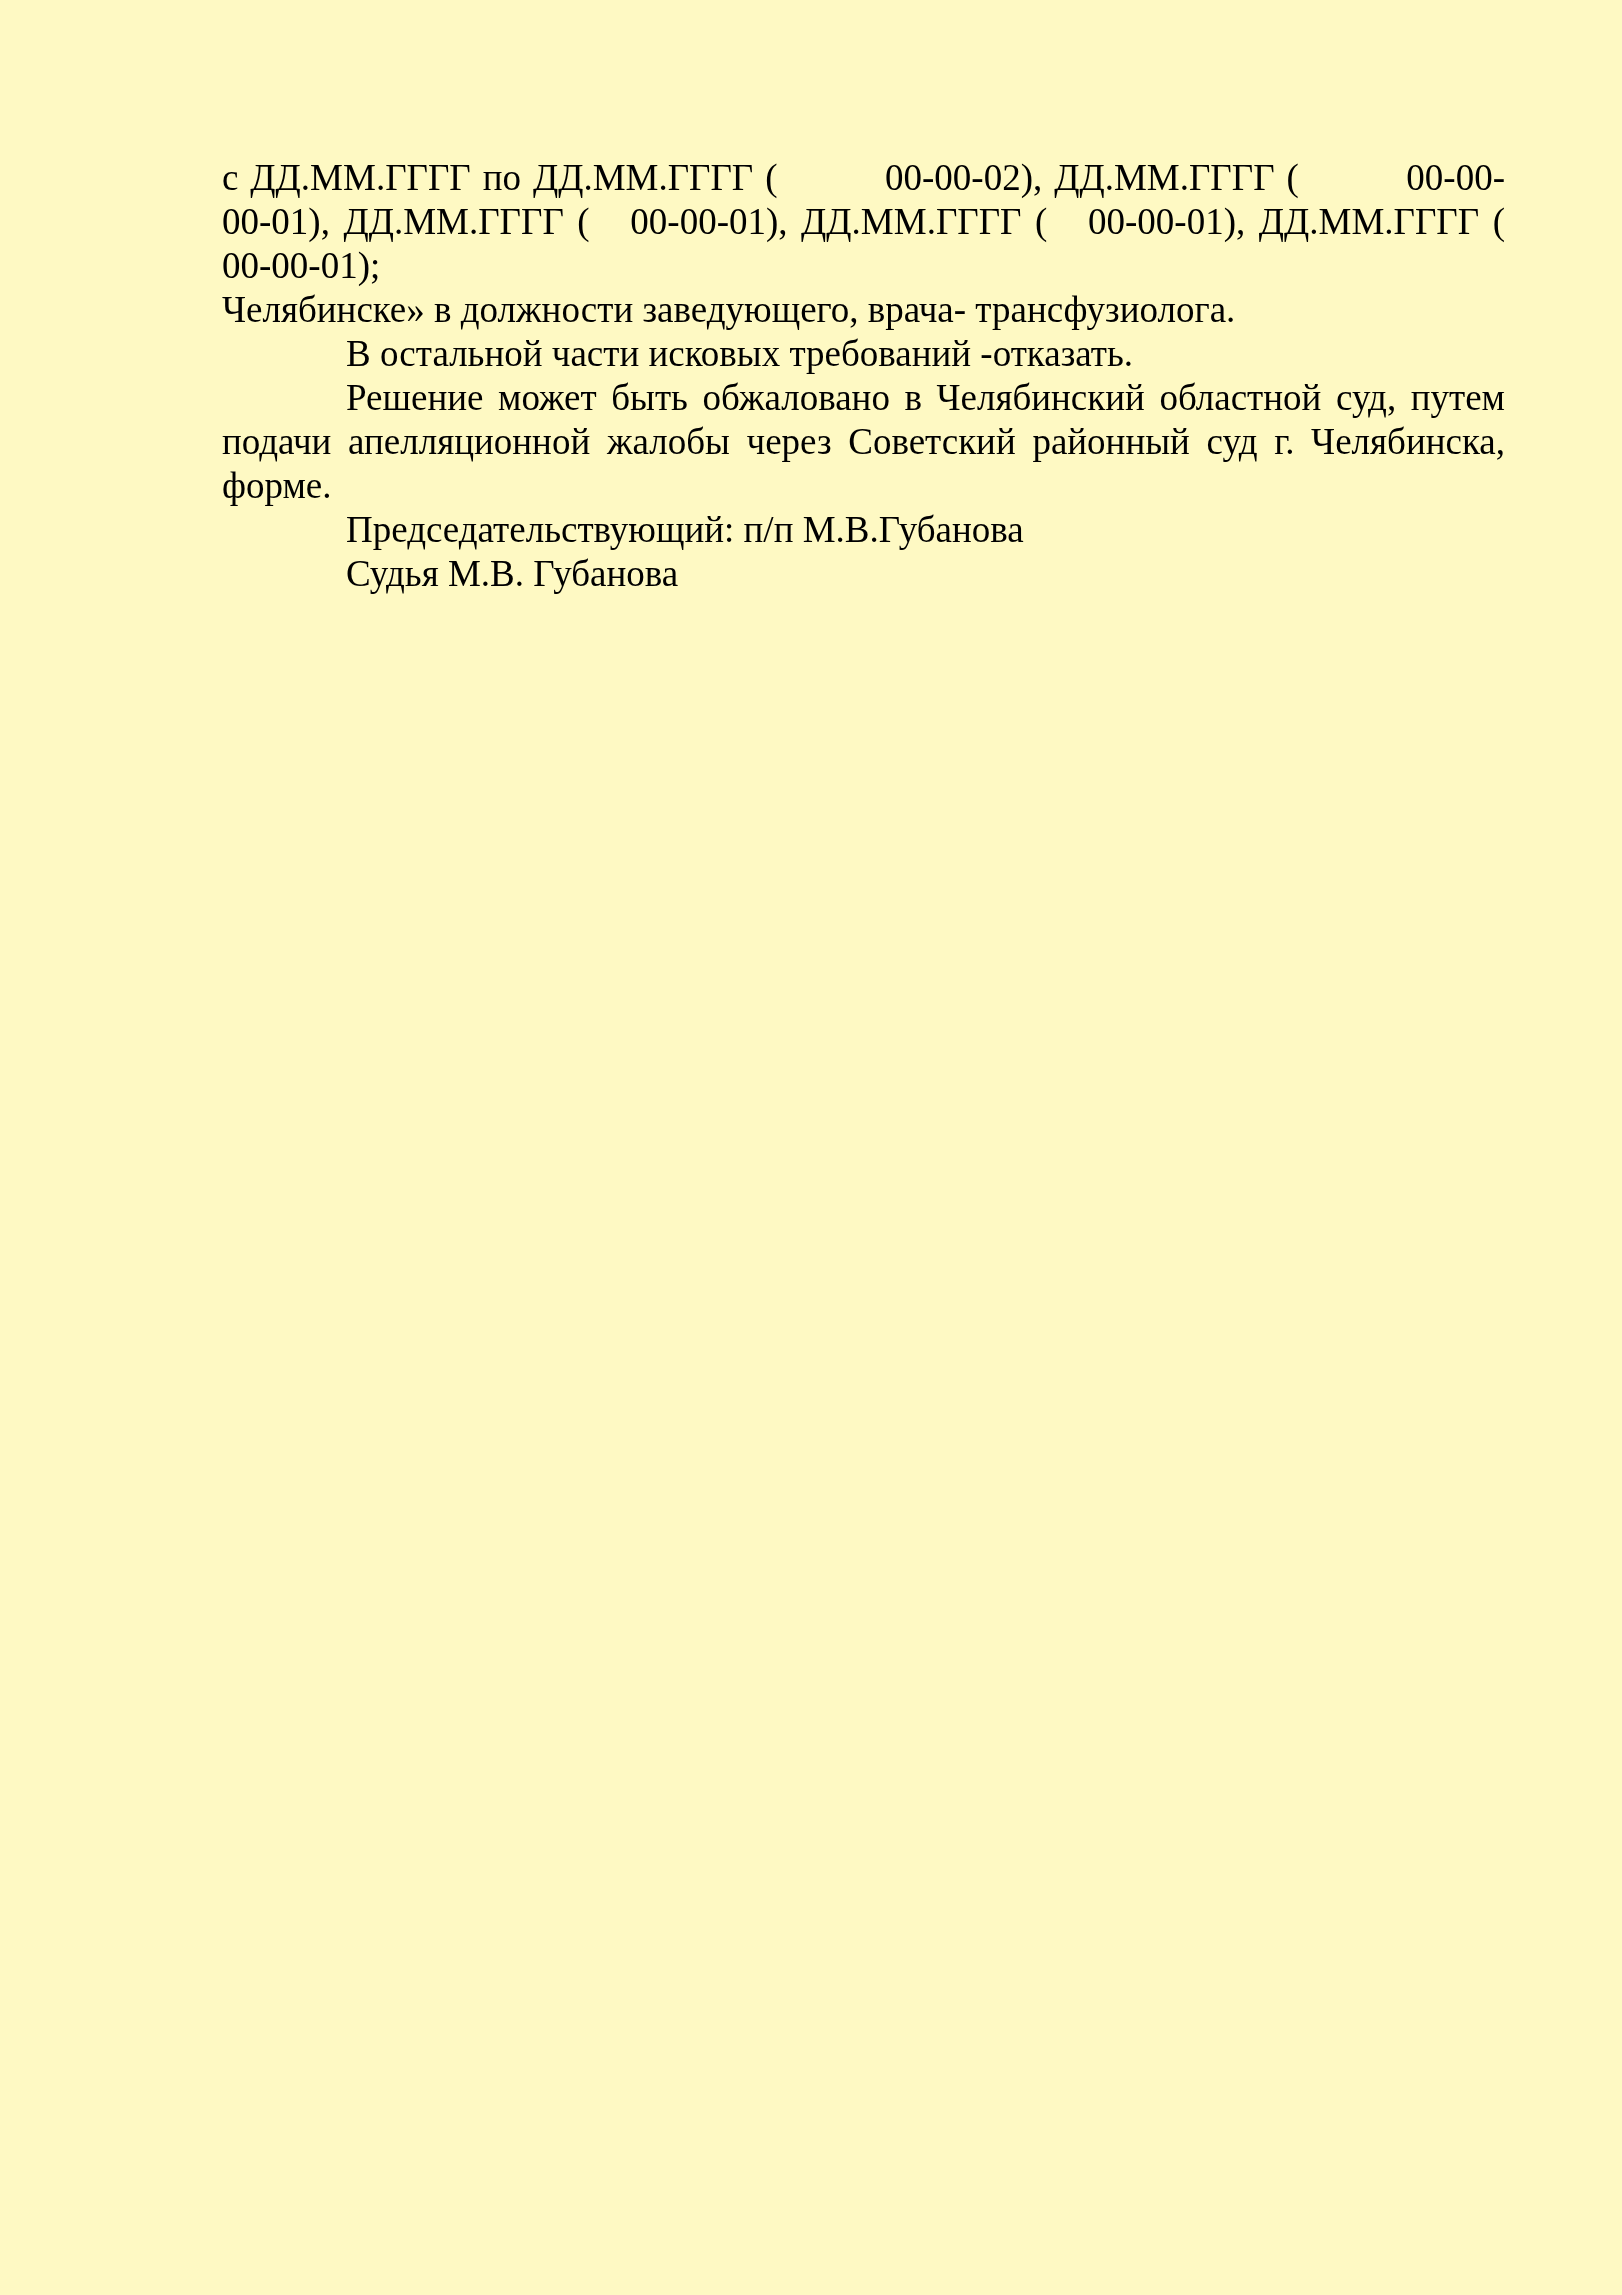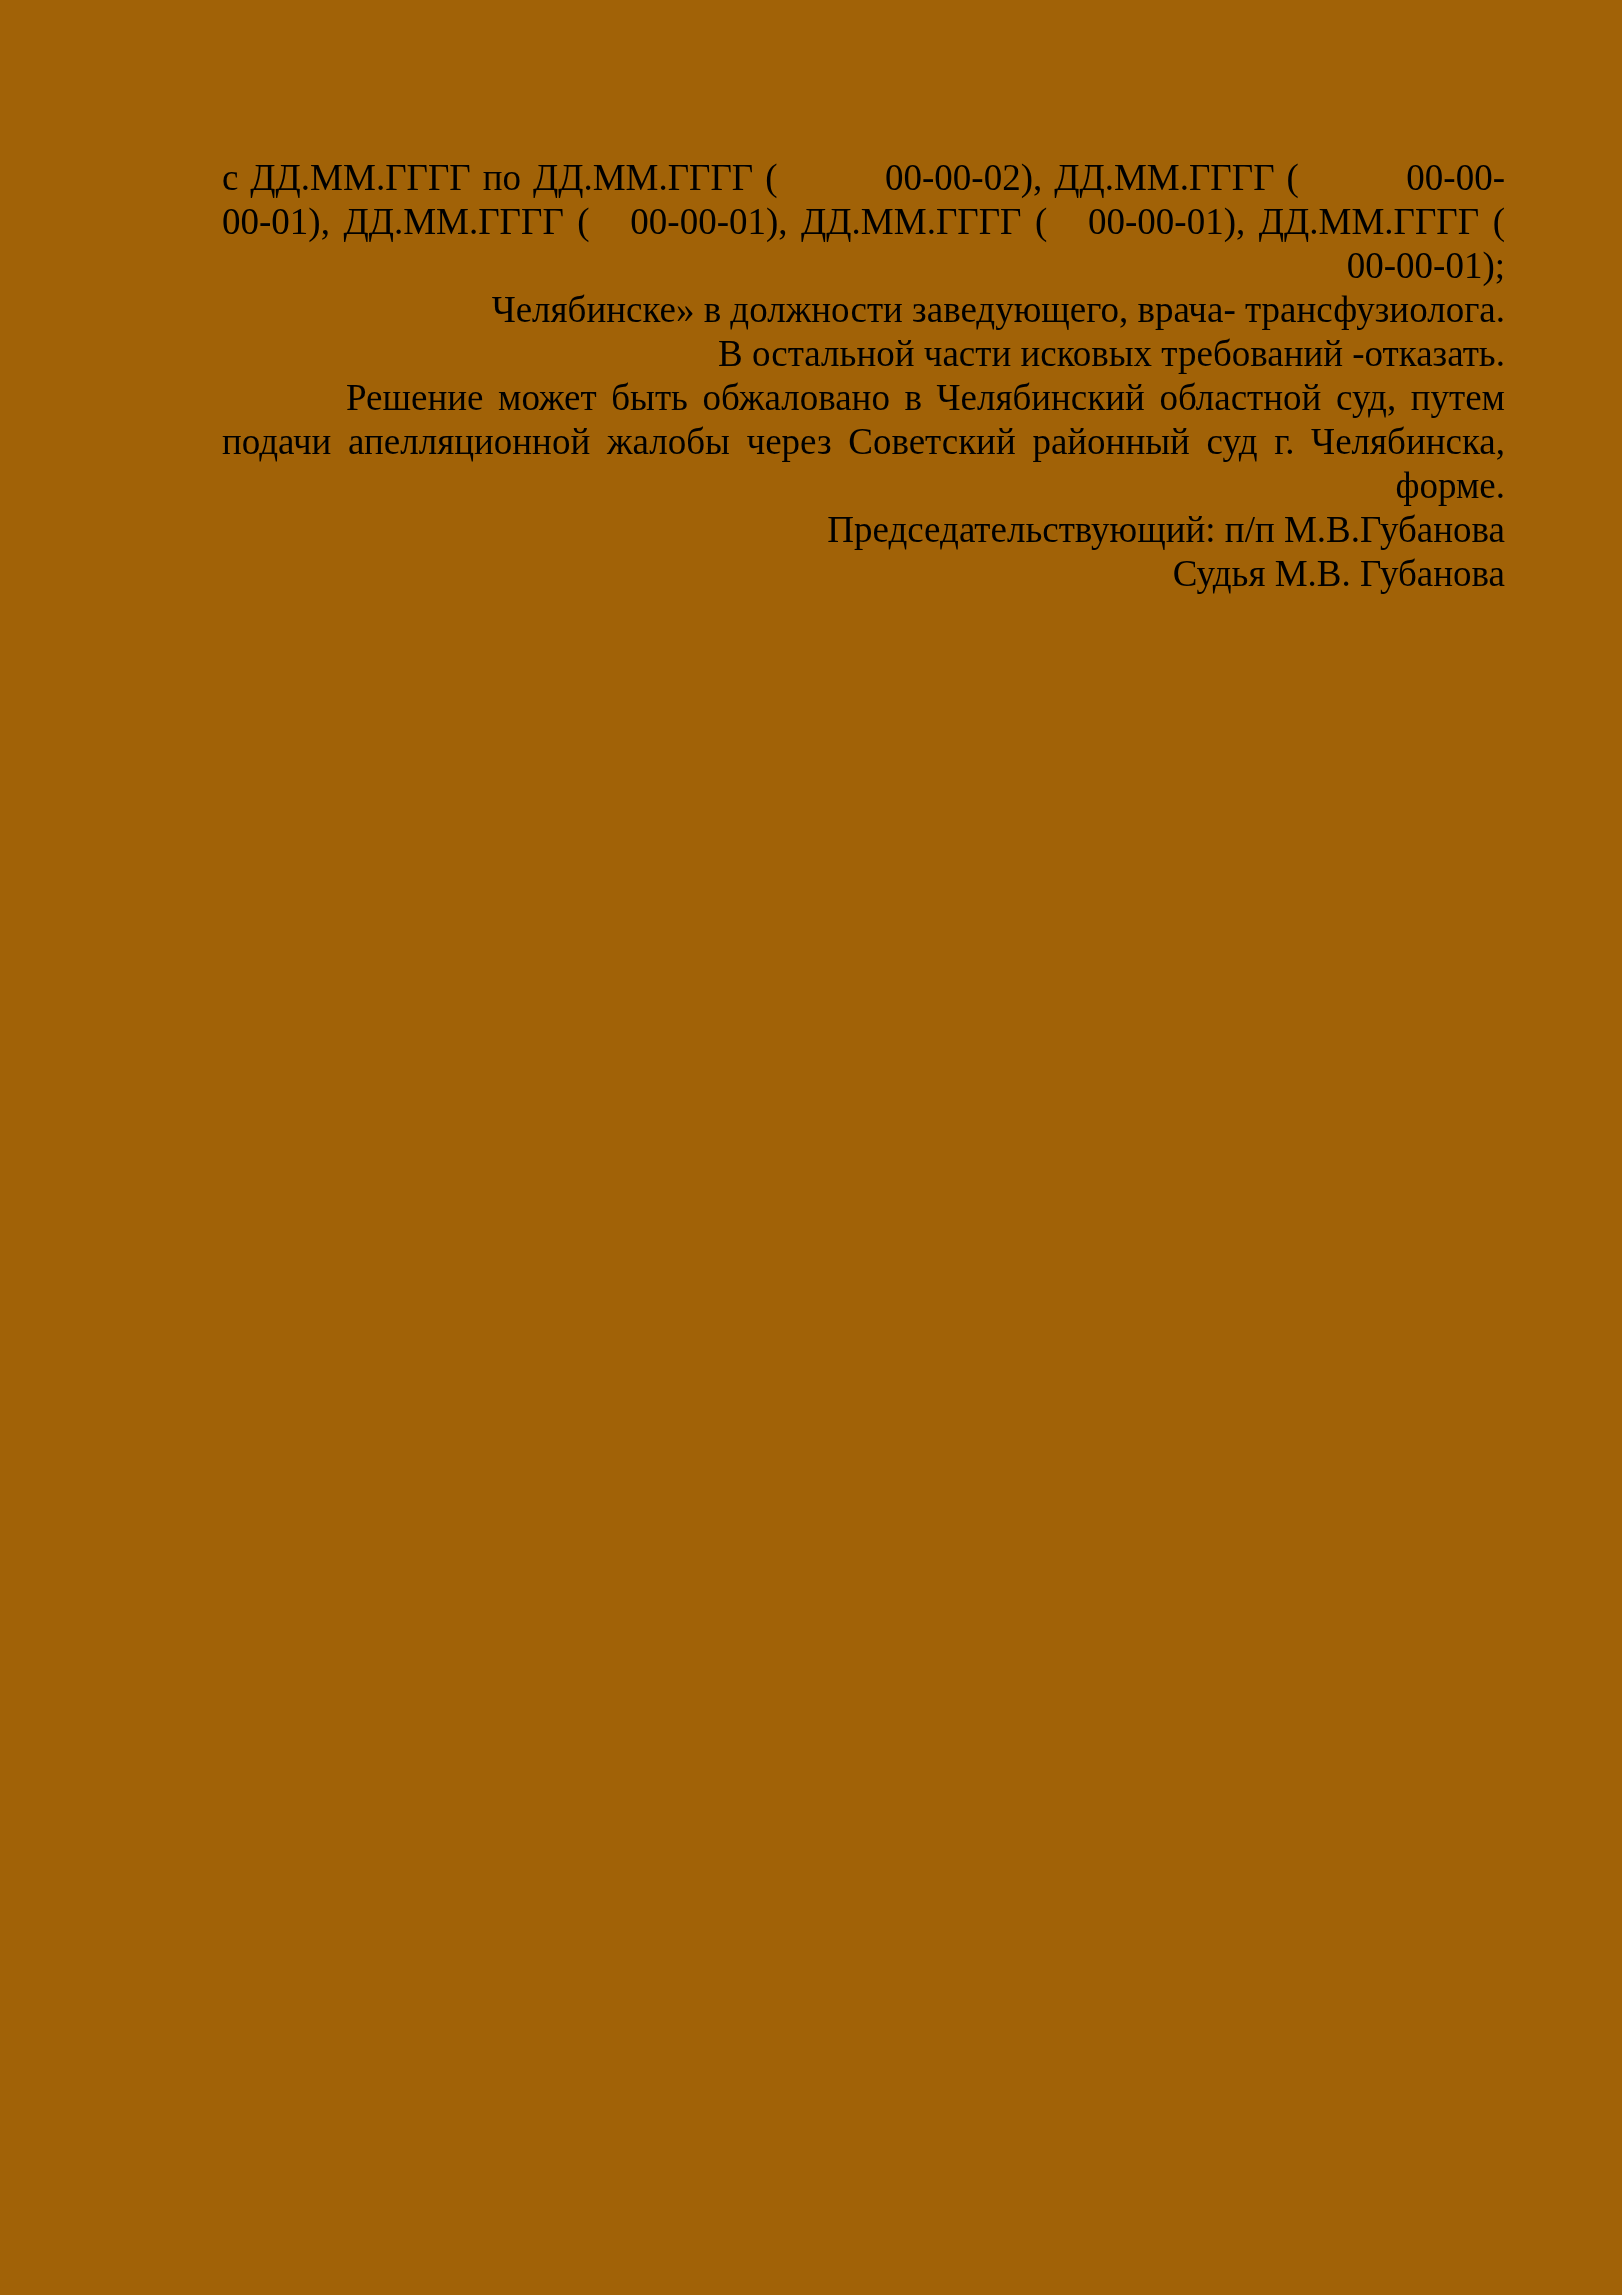--- a/index.html
+++ b/index.html
@@ -12,34 +12,34 @@
     height: 2295px;
     position: relative;
     overflow: hidden;
     font-family: "Liberation Serif", "DejaVu Serif", serif;
   }
   .page {
     position: absolute;
     left: 0; top: 0;
     width: 1623px;
     height: 2295px;
-    background: #a16207;
+    background: #fef9c3;
   }
   .textblock {
     position: absolute;
     left: 222px;
     top: 156px;
     width: 1283px;
     font-size: 37px;
     line-height: 44px;
     color: #000000;
     letter-spacing: 0;
   }
   .line {
-    text-align: right;
+    text-align: left;
     white-space: normal;
   }
   .j {
     text-align: justify;
     text-align-last: justify;
   }
   .ind {
     text-indent: 124px;
   }
 </style>

